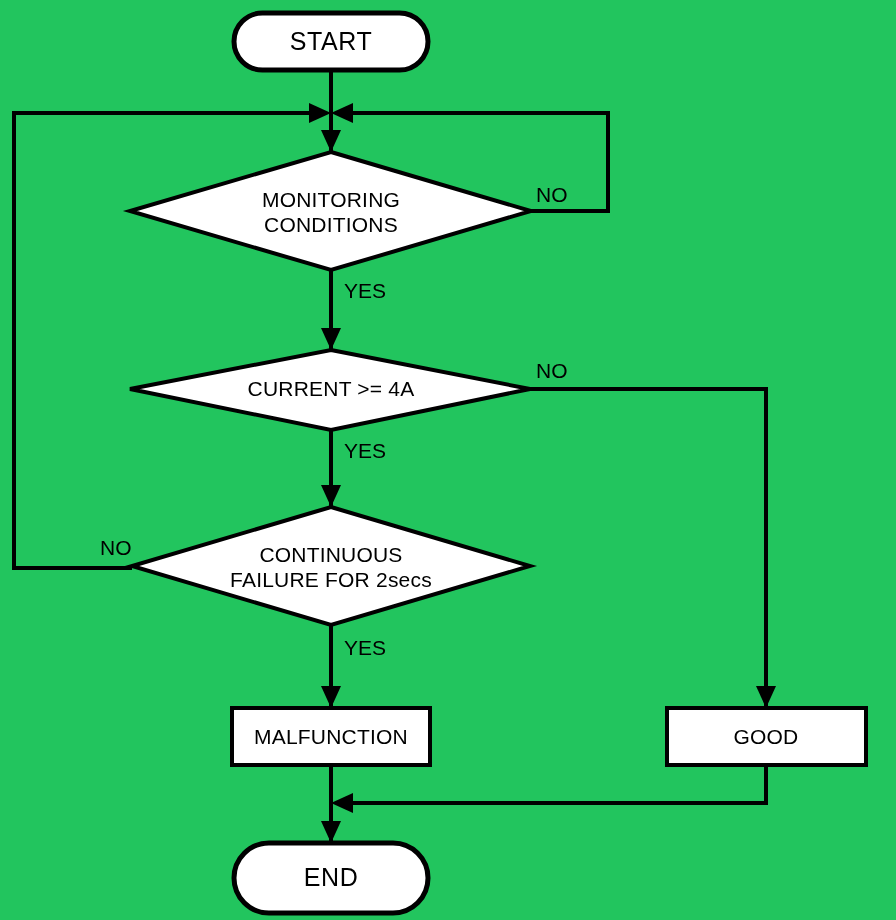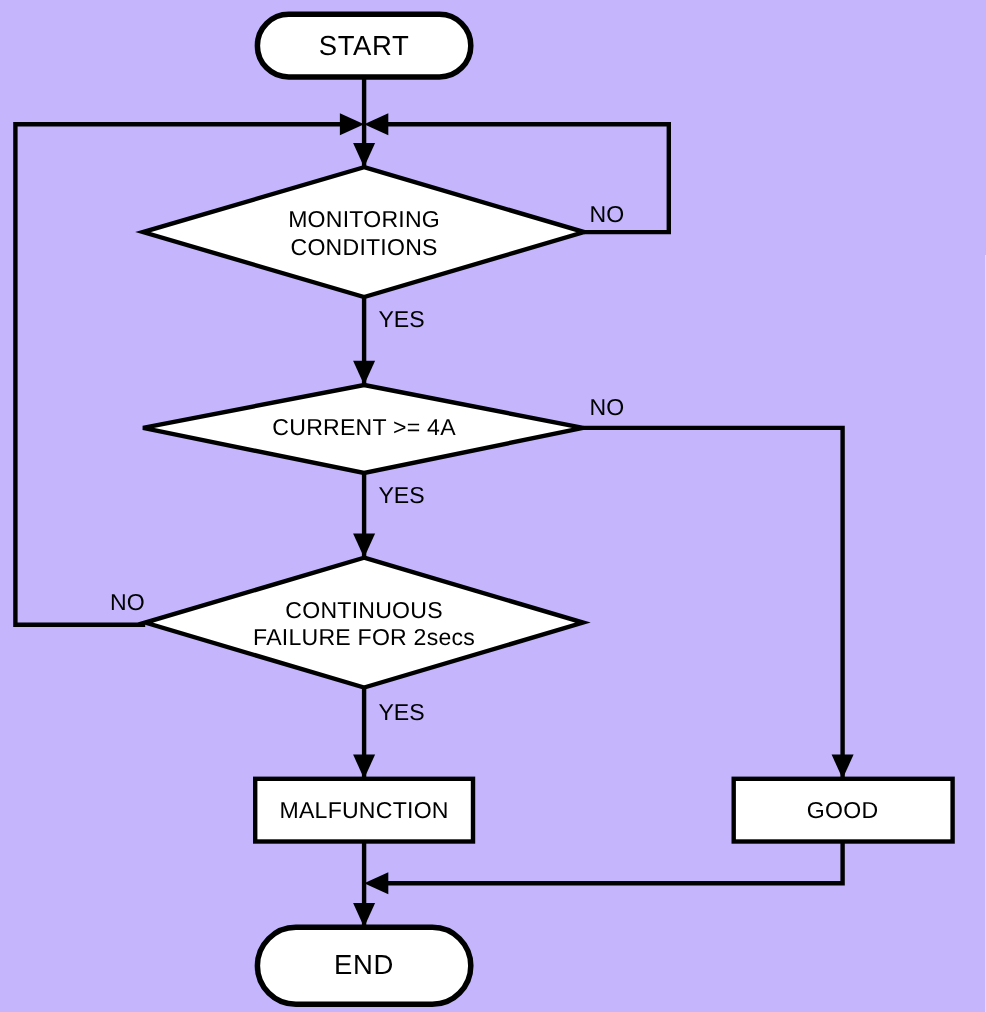--- a/index.html
+++ b/index.html
@@ -10,21 +10,21 @@
   body {
     width: 896px;
     height: 920px;
     font-family: "Liberation Sans", sans-serif;
     overflow: hidden;
   }
   #flowchart-root {
     position: relative;
     width: 896px;
     height: 920px;
-    background: #c4b5fd;
+    background: #22c55e;
   }
   svg#flow-svg {
     display: block;
     width: 896px;
     height: 920px;
   }
   .node-shape {
     fill: #ffffff;
     stroke: #000000;
     stroke-width: 4;

